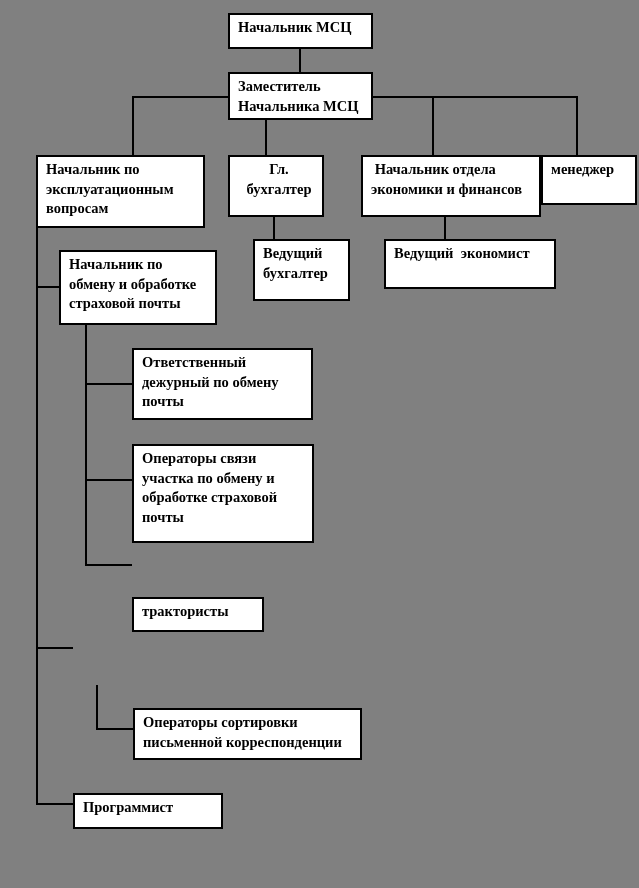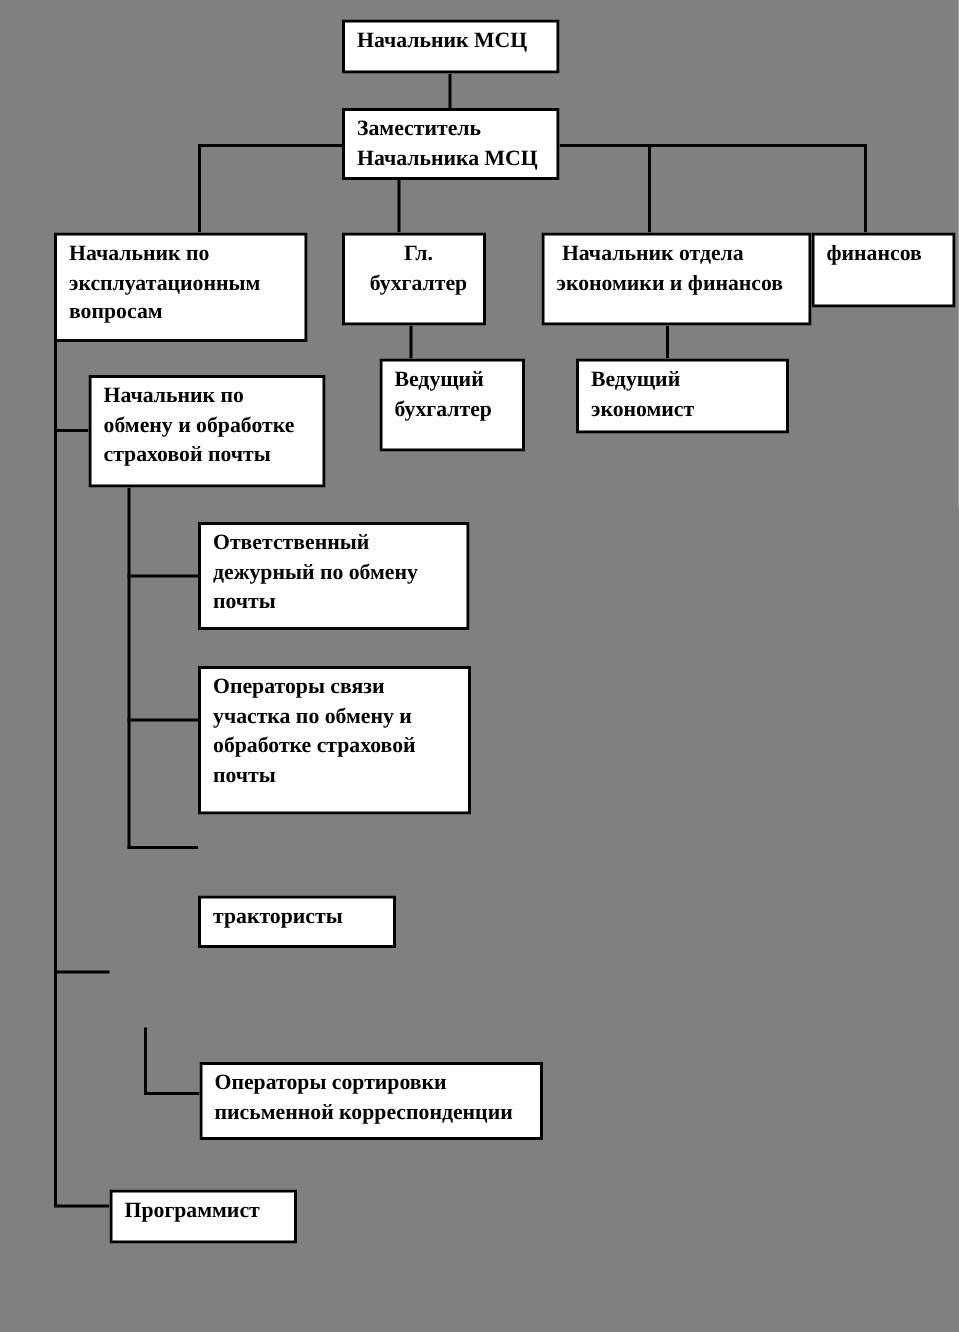--- a/index.html
+++ b/index.html
@@ -29,27 +29,27 @@
   }
   
   .n1  { left:228px; top:13px;  width:145px; height:36px; }
   .n2  { left:228px; top:72px;  width:145px; height:48px; }
   .n3  { left:36px;  top:155px; width:169px; height:73px; }
   .n4  { left:228px; top:155px; width:96px;  height:62px;text-align:center; }
   .n5  { left:349px; top:155px; width:180px; height:62px;margin-left:12px; }
   .n6  { left:541px; top:155px; width:96px;  height:50px; }
   .n7  { left:59px;  top:250px; width:158px; height:75px; }
   .n8  { left:253px; top:239px; width:97px;  height:62px; }
-  .n9  { left:384px; top:239px; width:142px; height:50px; }
+  .n9  { left:384px; top:239px; width:172px; height:50px; }
   .n10 { left:132px; top:348px; width:181px; height:72px; }
   .n11 { left:132px; top:444px; width:182px; height:99px; }
   .n12 { left:132px; top:553px; width:132px; height:35px;margin-top:44px; }
   .n13 { left:73px;  top:612px; width:192px; height:73px; }
   .n14 { left:133px; top:708px; width:229px; height:52px; }
-  .n15 { left:73px;  top:793px; width:125px; height:36px; }
+  .n15 { left:73px;  top:793px; width:150px; height:36px; }
   
   .l1  { left:299px; top:49px;  width:1.5px;  height:23px; }
   .l2  { left:133px; top:96px;  width:95px;   height:1.5px; }
   .l3  { left:373px; top:96px;  width:204px;  height:1.5px; }
   .l4  { left:132px; top:96px;  width:1.5px;  height:59px; }
   .l5  { left:432px; top:96px;  width:1.5px;  height:59px; }
   .l6  { left:576px; top:96px;  width:1.5px;  height:59px; }
   .l7  { left:265px; top:120px; width:1.5px;  height:35px; }
   .l8  { left:273px; top:217px; width:1.5px;  height:22px; }
   .l9  { left:444px; top:217px; width:1.5px;  height:22px; }
@@ -92,21 +92,21 @@
   <div class="node n1">Начальник МСЦ</div>
   <div class="node n2">Заместитель
 Начальника МСЦ</div>
   <div class="node n3">Начальник по
 эксплуатационным
 вопросам</div>
   <div class="node n4">Гл.
 бухгалтер</div>
   <div class="node n5"> Начальник отдела
 экономики и финансов</div>
-  <div class="node n6">финансов</div>
+  <div class="node n6">менеджер</div>
   <div class="node n7">Начальник по
 обмену и обработке
 страховой почты</div>
   <div class="node n8">Ведущий
 бухгалтер</div>
   <div class="node n9">Ведущий  экономист</div>
   <div class="node n10">Ответственный
 дежурный по обмену
 почты</div>
   <div class="node n11">Операторы связи

